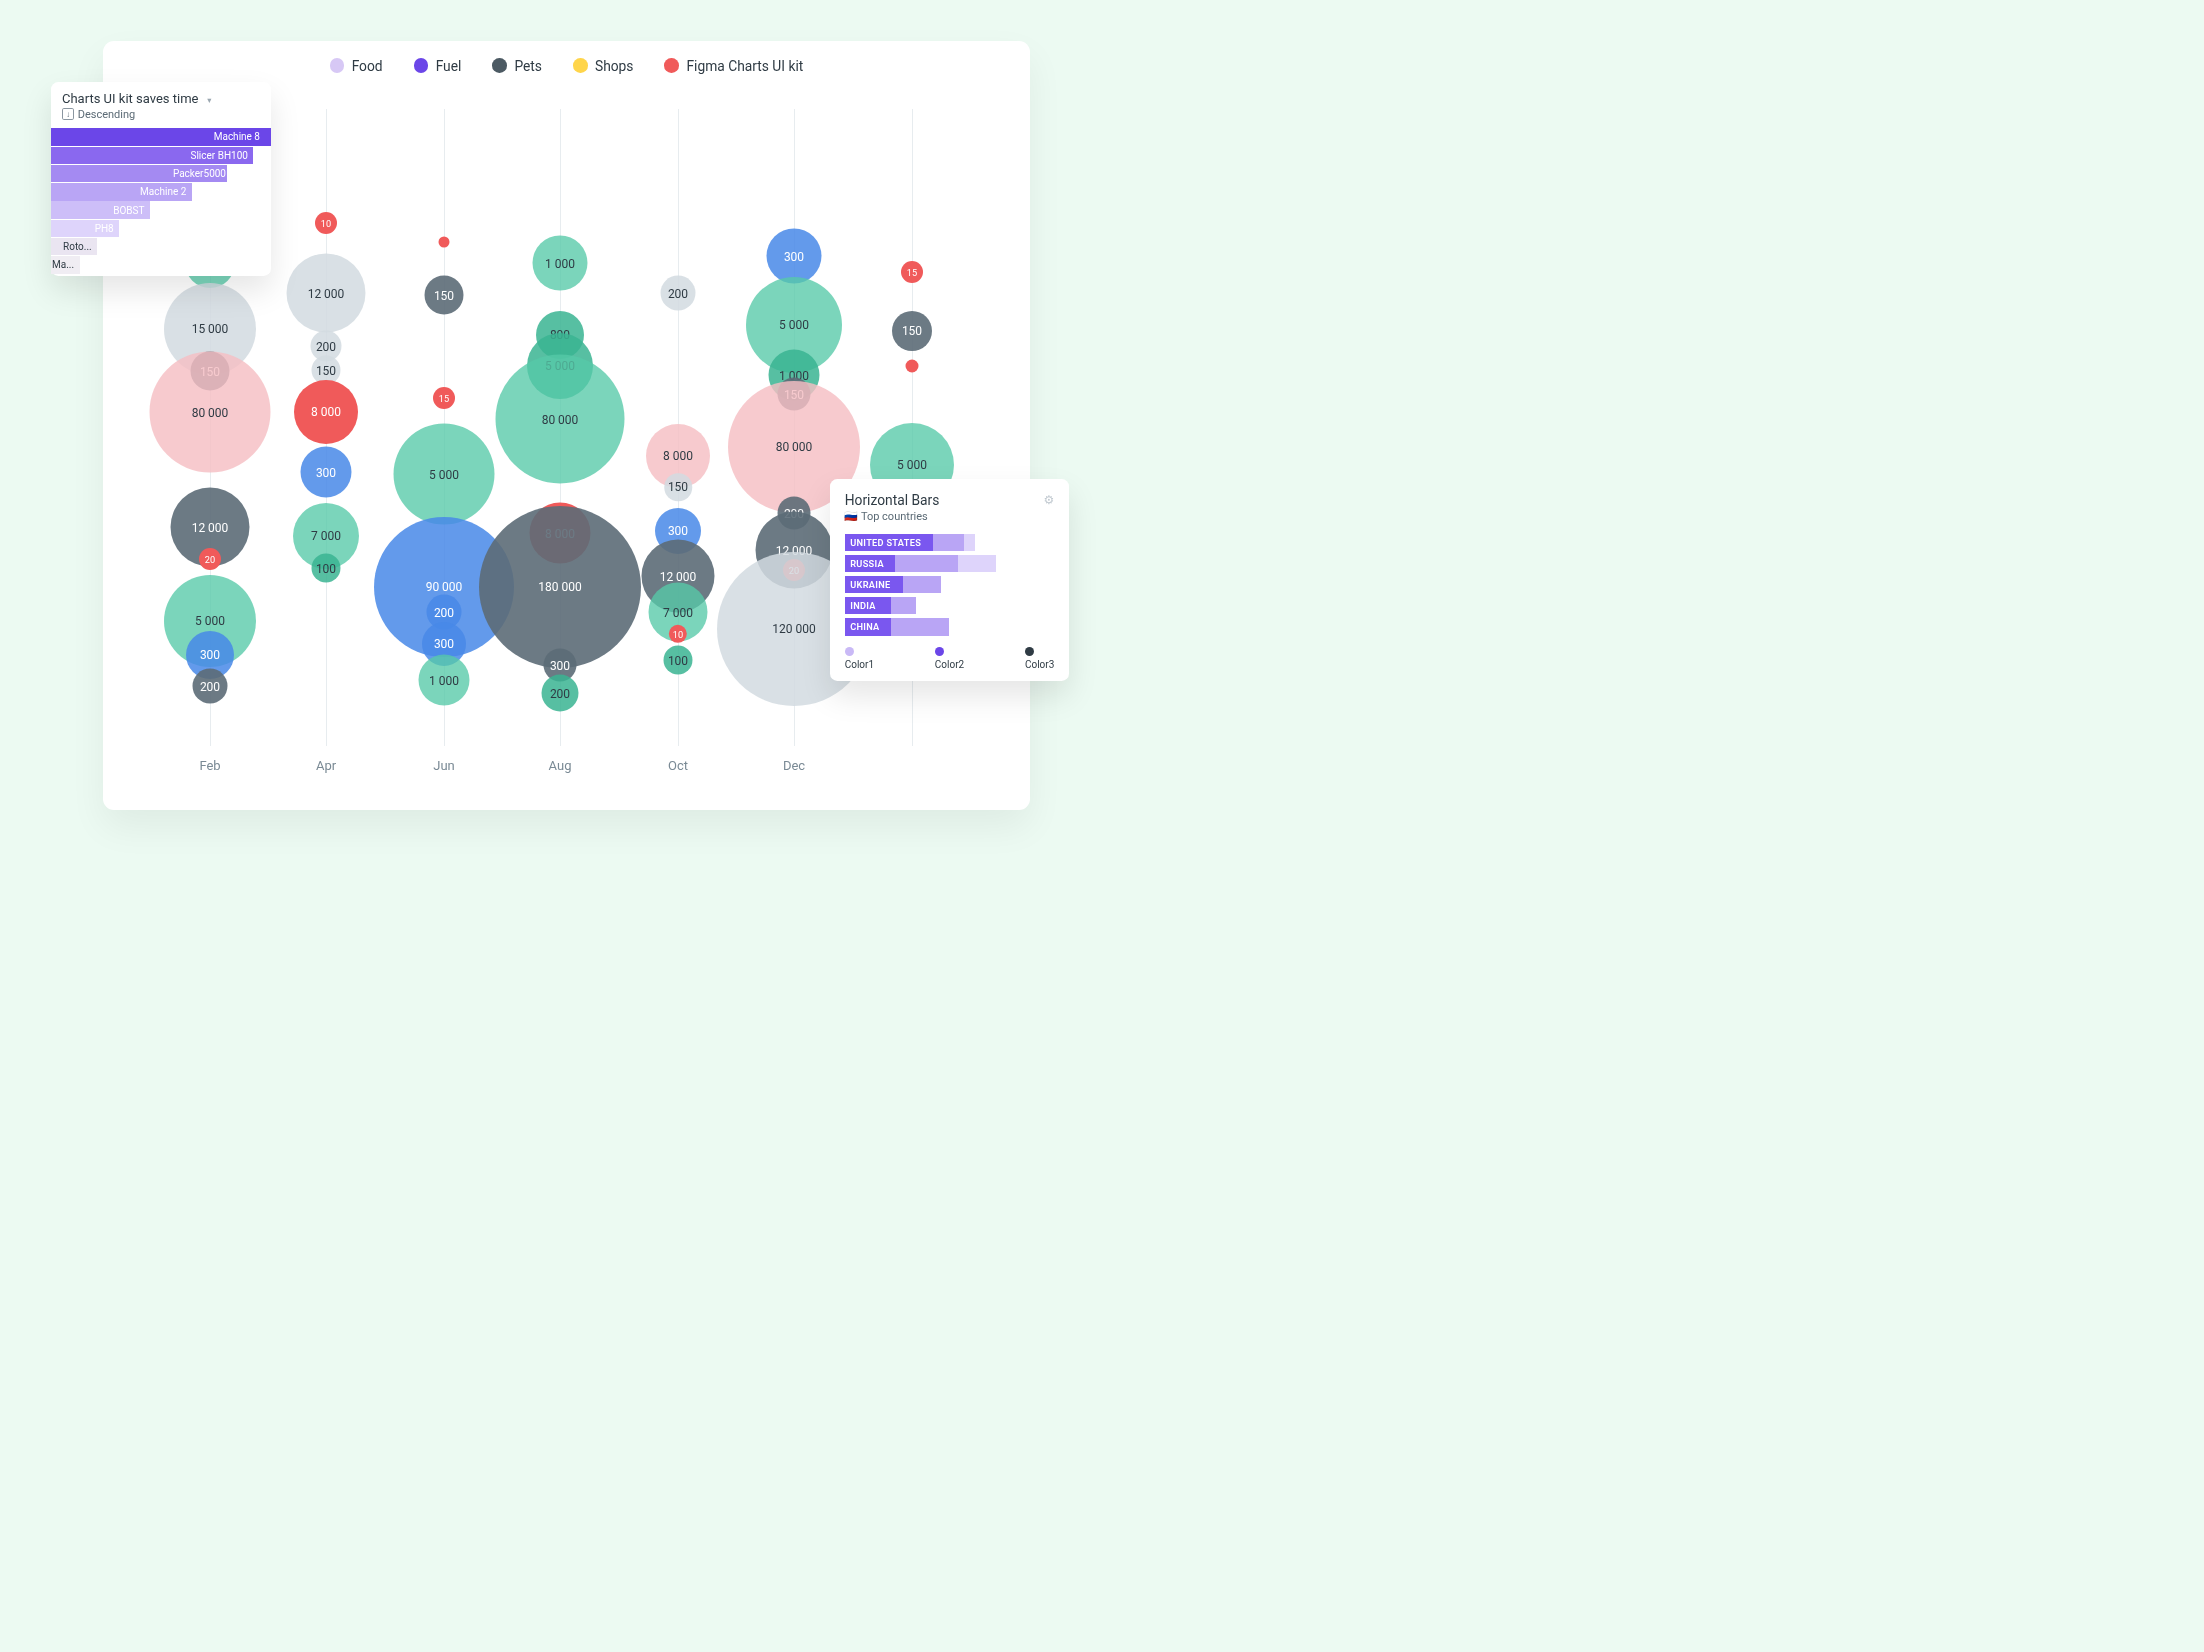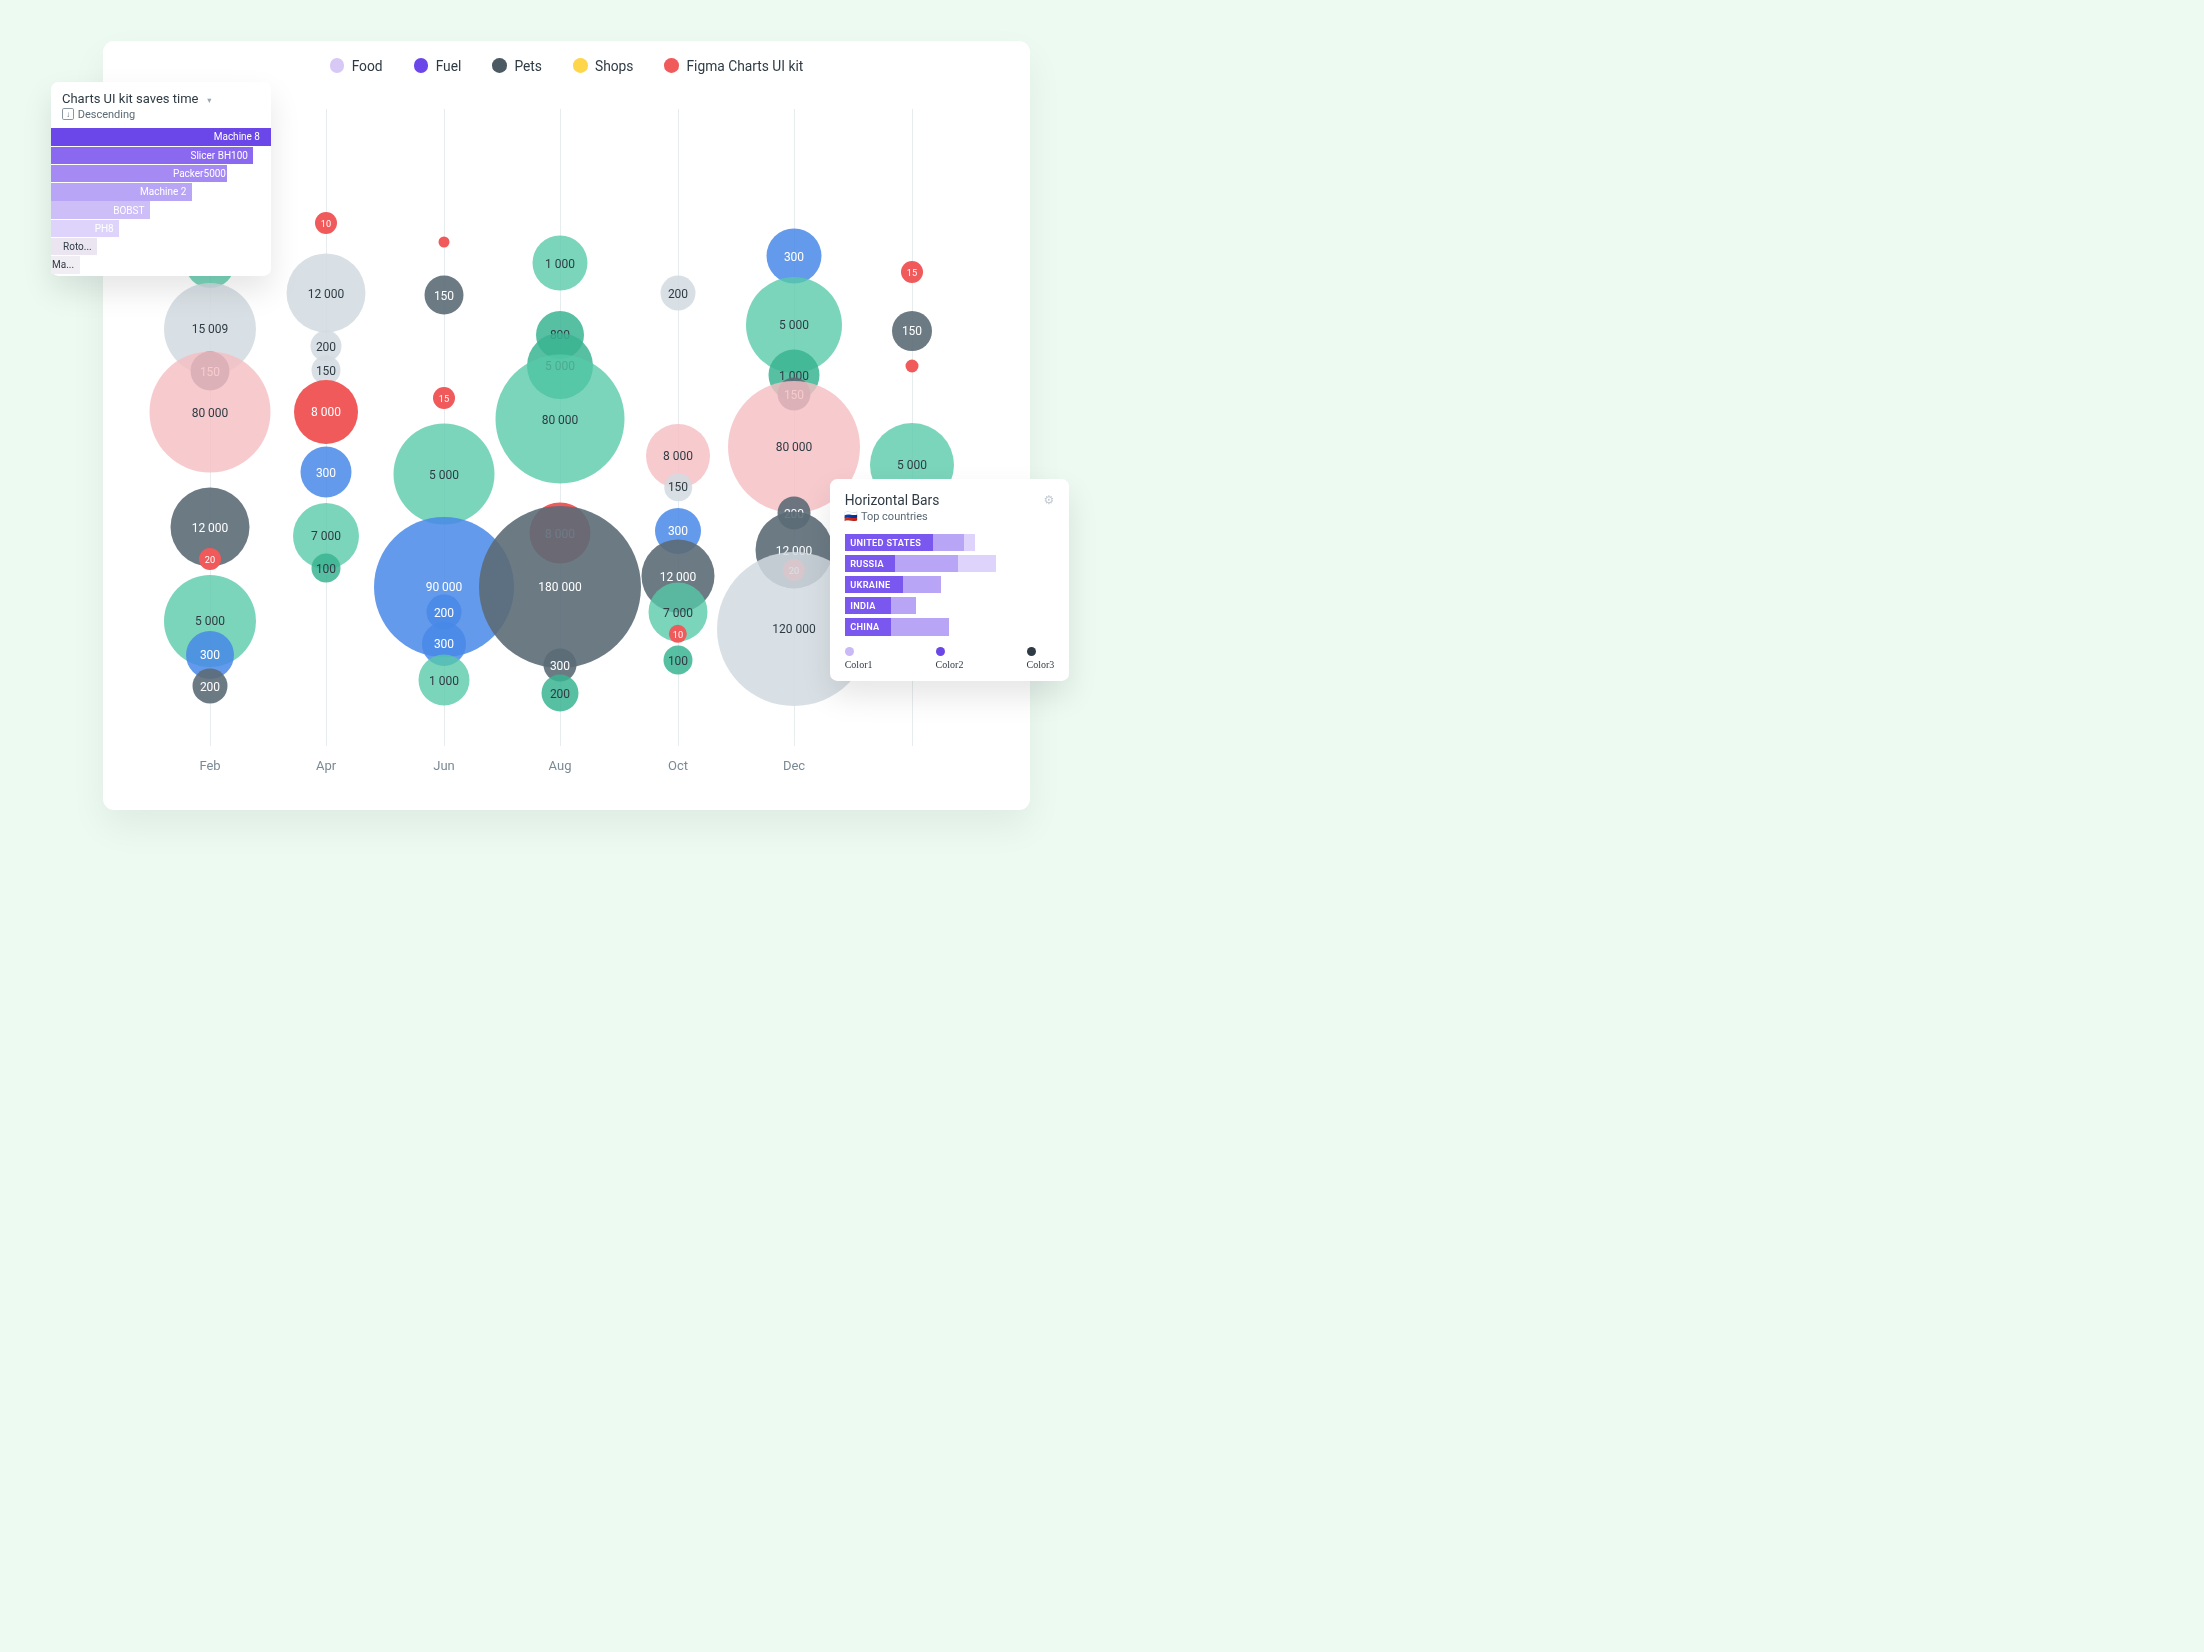--- a/index.html
+++ b/index.html
@@ -116,21 +116,21 @@
   .right-card .title { font-size: 13.8px; color: #2f3b44; display:flex; justify-content:space-between; align-items:center;}
   .gear { color:#c2cad1; font-size:12px; }
   .right-card .sub { font-size: 11px; color: #5b6a75; margin: 1.8px 0 11px 0; }
   .stack-row { position: relative; height: 17.4px; margin-bottom: 3.7px; background:transparent; }
   .seg { position: absolute; top: 0; bottom: 0; }
   .stack-label {
     position: absolute; left: 5.5px; top: 0; bottom: 0;
     display: flex; align-items: center;
     font-size: 9.2px; color: #fff; font-weight: 600; letter-spacing: 0.3px;
   }
-  .mini-legend { display:flex; justify-content:space-between; margin-top:11px; font-size:10px; color:#2f3b44;font-family:Liberation Serif, serif;}
+  .mini-legend { display:flex; justify-content:space-between; margin-top:11px; font-size:10px; color:#2f3b44;}
   .mini-legend .mi { display:flex; flex-direction:column; align-items:flex-start; gap:3.7px;}
   .mini-swatch { width:9.2px; height:9.2px; border-radius:50%; }
 </style>
 </head>
 <body>
 
 <div class="main-card">
   <div class="legend" id="legend">
       <div class="legend-item">
         <span class="swatch" style="background:#d7c8f5"></span>
@@ -161,21 +161,21 @@
       <div class="gridline" style="left: 341px;"></div>
       <div class="xlabel" style="left: 341px;">Jun</div>
       <div class="gridline" style="left: 457px;"></div>
       <div class="xlabel" style="left: 457px;">Aug</div>
       <div class="gridline" style="left: 575px;"></div>
       <div class="xlabel" style="left: 575px;">Oct</div>
       <div class="gridline" style="left: 691px;"></div>
       <div class="xlabel" style="left: 691px;">Dec</div>
       <div class="gridline" style="left: 809px;"></div>
       <div class="bubble" style="left: 107px; top: 154px; width: 50px; height: 50px; background: rgba(86, 201, 168, 0.78);">1 000</div>
-      <div class="bubble" style="left: 107px; top: 220px; width: 92px; height: 92px; background: rgba(210, 218, 224, 0.85);">15 009</div>
+      <div class="bubble" style="left: 107px; top: 220px; width: 92px; height: 92px; background: rgba(210, 218, 224, 0.85);">15 000</div>
       <div class="bubble dark" style="left: 107px; top: 262px; width: 39px; height: 39px; background: rgba(92, 108, 119, 0.9);">150</div>
       <div class="bubble" style="left: 107px; top: 303px; width: 121px; height: 121px; background: rgba(245, 190, 195, 0.82);">80 000</div>
       <div class="bubble dark" style="left: 107px; top: 418px; width: 79px; height: 79px; background: rgba(92, 108, 119, 0.9);">12 000</div>
       <div class="bubble dark" style="left: 107px; top: 450px; width: 22px; height: 22px; background: rgb(240, 90, 90); font-size: 9.2px;">20</div>
       <div class="bubble" style="left: 107px; top: 512px; width: 92px; height: 92px; background: rgba(86, 201, 168, 0.78);">5 000</div>
       <div class="bubble dark" style="left: 107px; top: 546px; width: 48px; height: 48px; background: rgba(72, 136, 231, 0.85);">300</div>
       <div class="bubble dark" style="left: 107px; top: 577px; width: 35px; height: 35px; background: rgba(92, 108, 119, 0.9);">200</div>
       <div class="bubble dark" style="left: 223px; top: 114px; width: 22px; height: 22px; background: rgb(240, 90, 90); font-size: 9.2px;">10</div>
       <div class="bubble" style="left: 223px; top: 184px; width: 79px; height: 79px; background: rgba(210, 218, 224, 0.85);">12 000</div>
       <div class="bubble" style="left: 223px; top: 237px; width: 31px; height: 31px; background: rgba(210, 218, 224, 0.85);">200</div>

